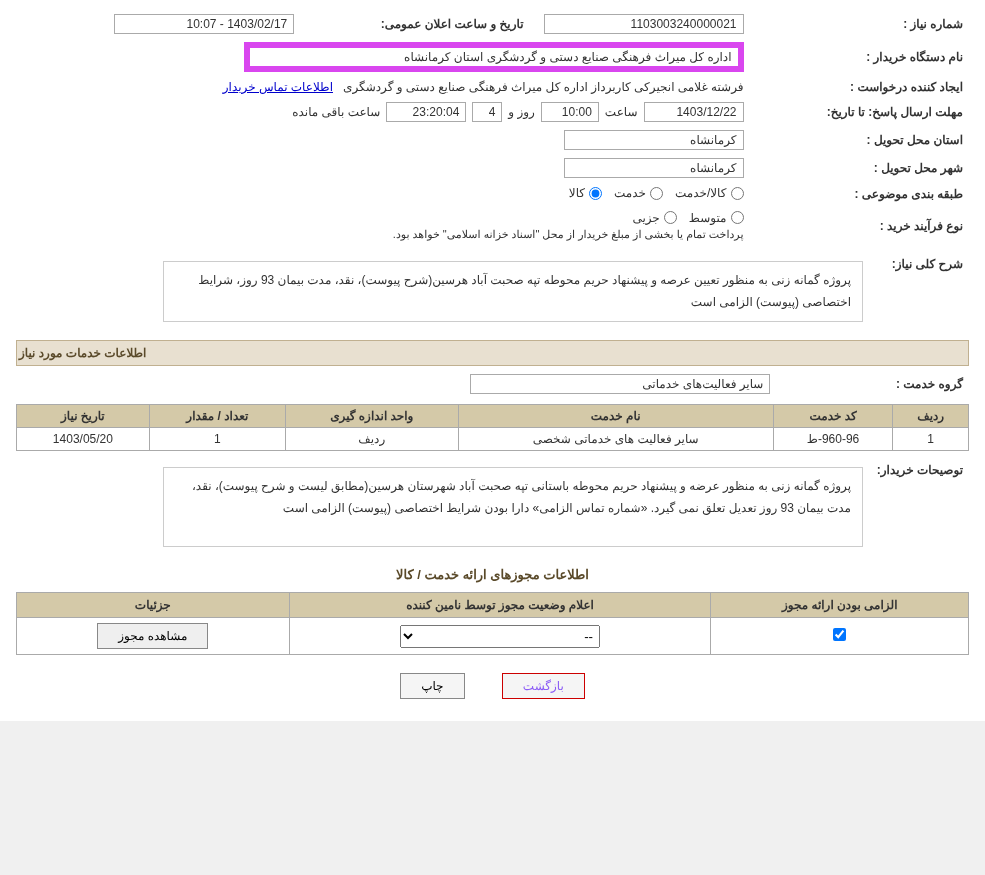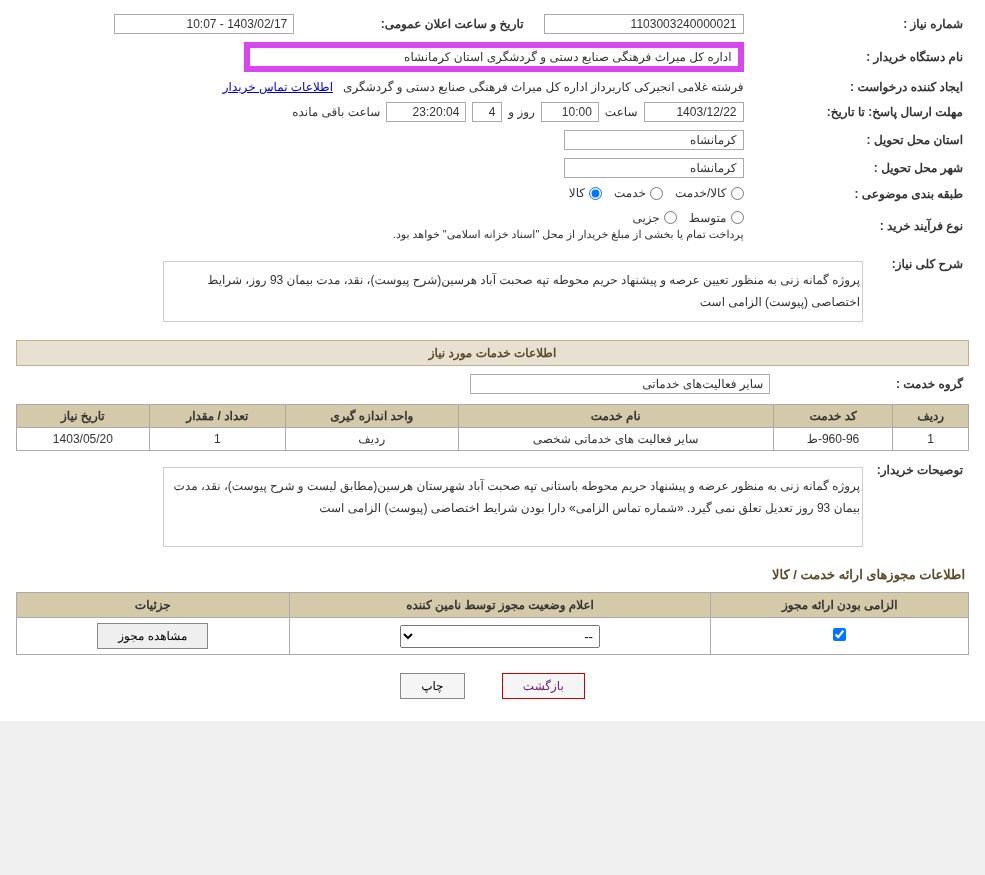--- a/index.html
+++ b/index.html
@@ -47,41 +47,41 @@
       direction: rtl;
     }
     .link-blue {
       color: #0000cc;
       text-decoration: underline;
       cursor: pointer;
     }
     .section-header {
       background: #e8e0d0;
       border: 1px solid #c0b090;
-      padding: 5px 24px;
+      padding: 5px 2px;
       font-weight: bold;
       color: #5a4a2a;
       margin-top: 8px;
       margin-bottom: 4px;
-      text-align: center;
+      text-align: left;
     }
     .radio-group {
       display: inline-flex;
       gap: 12px;
       align-items: center;
       direction: rtl;
     }
     .radio-item {
       display: flex;
       align-items: center;
       gap: 4px;
     }
     .bordered-section {
       border: 1px solid #ccc;
-      padding: 8px 2px;
+      padding: 8px 11px;
       margin: 6px 0;
       background: #fff;
       direction: rtl;
       text-align: right;
       line-height: 1.8;
     }
     .services-table {
       width: 100%;
       border-collapse: collapse;
       margin: 6px 0;
@@ -128,21 +128,21 @@
       border: 1px solid #888;
       font-family: Tahoma, Arial, sans-serif;
       font-size: 12px;
     }
     .btn-print {
       background: #f5f5f5;
     }
     .btn-back {
       background: #f5f5f5;
       border-color: #c00;
-      color: #701a75;
+      color: #8b5cf6;
       margin-left: 28px;
     }
     .inline-inputs {
       display: inline-flex;
       align-items: center;
       gap: 6px;
       direction: rtl;
     }
     .note-text {
       color: #333;
@@ -150,21 +150,21 @@
     }
     .framed-input {
       border: 1px solid #aaa;
       padding: 2px 6px;
       background: #fff;
       display: inline-block;
     }
     .subheader {
       color: #5a4a2a;
       font-weight: bold;
-      text-align: right;
+      text-align: center;
       padding: 4px;
       font-size: 13px;
     }
   </style>
 </head>
 <body>
 
 <div class="page-wrapper">
 
 

